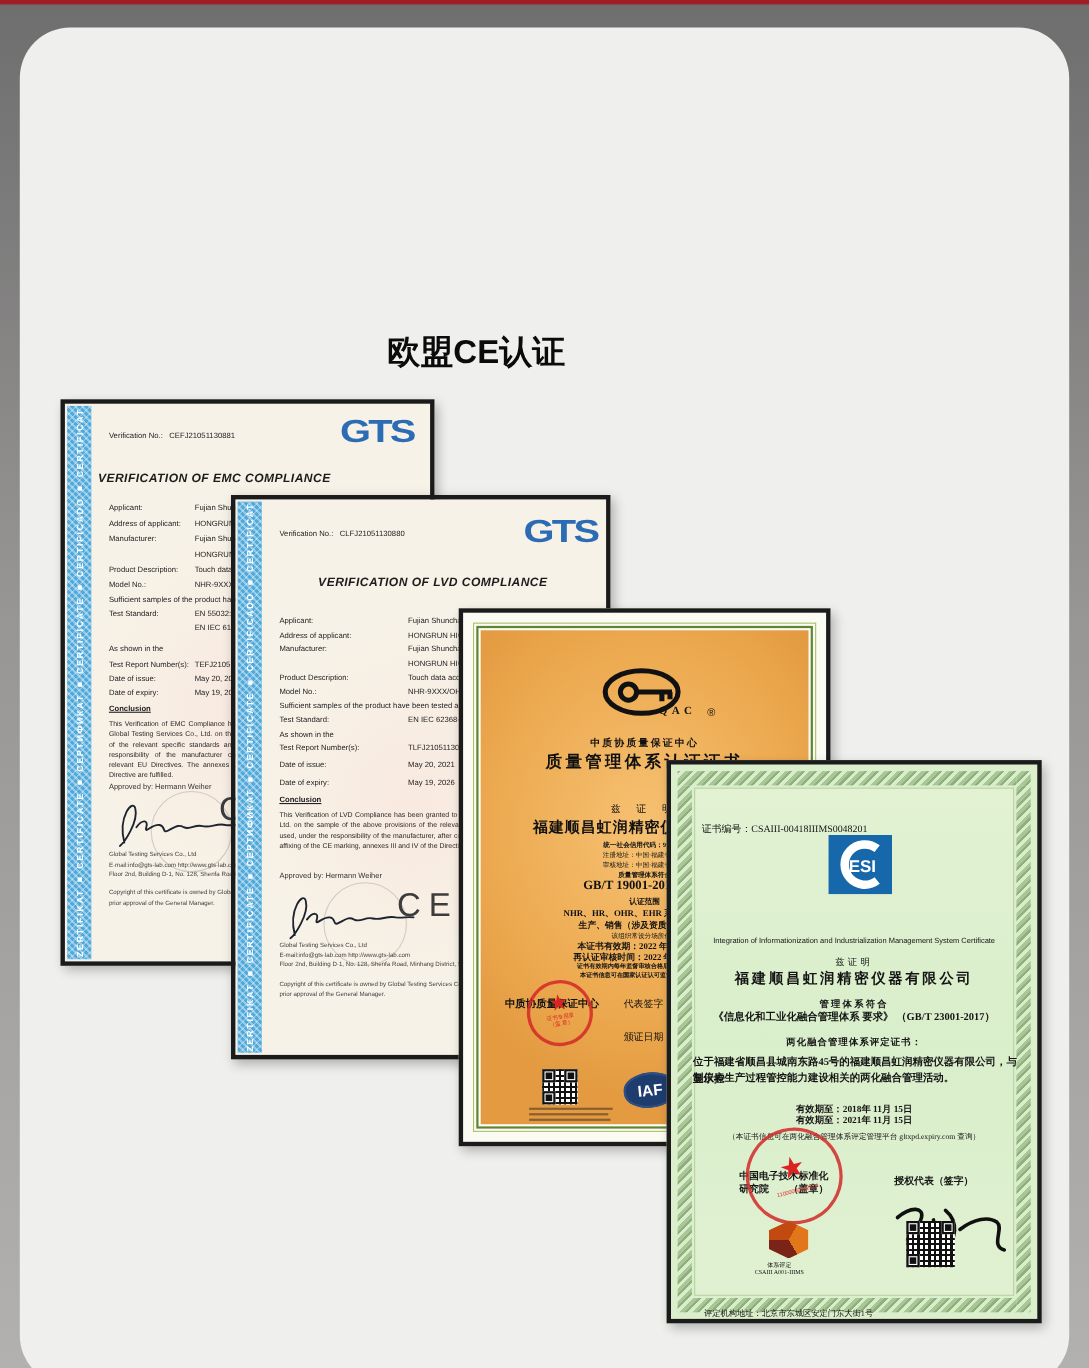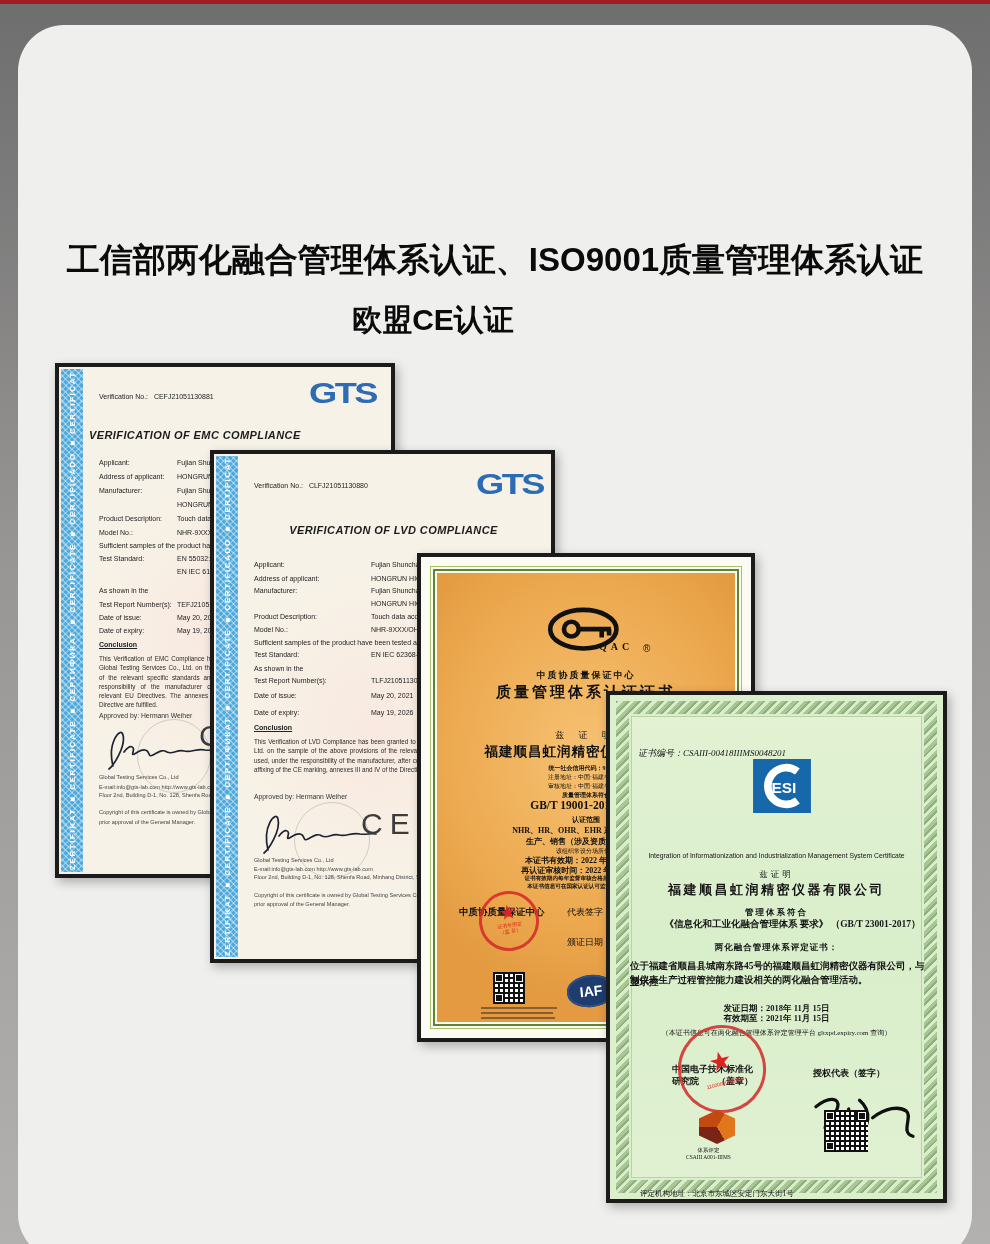--- a/index.html
+++ b/index.html
@@ -75,21 +75,20 @@
       background:conic-gradient(from 30deg,#e2761b 0 120deg,#7a2417 120deg 240deg,#c2490f 240deg 360deg);}
   .sig2 path{fill:none;stroke:#101010;stroke-width:3;stroke-linecap:round;}
 </style>
 </head>
 <body>
 
 <div class="page">
   <div class="abs topbar"></div>
   <div class="abs card"></div>
 
-  <div class="abs page-sub">工信部两化融合管理体系认证、ISO9001质量管理体系认证</div>
   <div class="abs page-sub2">欧盟CE认证</div>
 
   <div class="abs cert gts-cert c1" style="left:55px;top:363px;width:340px;height:515px;z-index:1;">
     <div class="gts-side">
       <span>ZERTIFIKAT ■ CERTIFICATE ■ СЕРТИФИКАТ ■ CERTIFICATE ■ CERTIFICADO ■ CERTIFICAT</span>
     </div>
     <div class="abs gts-verif" style="left:40px;top:26px;">
       <span>Verification No.:</span>&nbsp;&nbsp;
       <span>CEFJ21051130881</span>
     </div>
@@ -290,37 +289,37 @@
     <div class="abs tiny-bar" style="left:60px;top:450px;width:76px;"></div>
     <div class="abs tiny-bar" style="left:60px;top:455px;width:72px;"></div>
     <div class="abs tiny-bar" style="left:60px;top:460px;width:74px;"></div>
     <div class="abs iaf" style="left:146px;top:418px;width:48px;height:32px;transform:rotate(-6deg);font-size:14px;">IAF</div>
   </div>
 
   <div class="abs cert cesi-cert" style="left:606px;top:691px;width:341px;height:512px;z-index:4;">
     <div class="c4-band"></div>
     <div class="c4-inner"></div>
 
-    <div class="c4-text" style="left:28px;top:52px;font-size:9px;font-style:italic;">证书编号：CSAIII-00418IIIMS0048201</div>
+    <div class="c4-text" style="left:28px;top:52px;font-size:9px;">证书编号：CSAIII-00418IIIMS0048201</div>
 
     <svg class="abs" style="left:143px;top:64px;" width="58" height="54" viewBox="0 0 60 56">
       <rect width="60" height="56" fill="#1767ab"></rect>
       <path d="M46,13 A19,19 0 1 0 46,43" fill="none" stroke="#fff" stroke-width="8"></path>
       <text x="32" y="35" font-size="16" font-weight="bold" fill="#fff" text-anchor="middle">ESI</text>
     </svg>
 
     <div class="c4-center" style="top:157px;font-size:6.8px;font-family:'Liberation Sans',sans-serif;">Integration of Informationization and Industrialization Management System Certificate</div>
     <div class="c4-center" style="top:174px;font-size:8.5px;letter-spacing:3px;">兹证明</div>
     <div class="c4-center" style="top:186px;font-size:13px;font-weight:bold;letter-spacing:2.5px;">福建顺昌虹润精密仪器有限公司</div>
     <div class="c4-center" style="top:212px;font-size:8.5px;font-weight:bold;letter-spacing:2px;">管理体系符合</div>
-    <div class="c4-center" style="top:223px;font-size:9.5px;font-weight:bold;padding-left:16px;">《信息化和工业化融合管理体系 要求》 （GB/T 23001-2017）</div>
+    <div class="c4-center" style="top:223px;font-size:9.5px;font-weight:bold;">《信息化和工业化融合管理体系 要求》 （GB/T 23001-2017）</div>
     <div class="c4-center" style="top:247px;font-size:8.5px;font-weight:bold;letter-spacing:1px;">两化融合管理体系评定证书：</div>
     <div class="c4-text" style="left:20px;top:263px;width:302px;font-size:9.5px;font-weight:bold;white-space:normal;line-height:16px;">位于福建省顺昌县城南东路45号的福建顺昌虹润精密仪器有限公司，与显示控</div>
     <div class="c4-text" style="left:20px;top:279px;font-size:9.5px;font-weight:bold;">制仪表生产过程管控能力建设相关的两化融合管理活动。</div>
-    <div class="c4-center" style="top:308px;font-size:8.5px;font-weight:bold;">发证日期：2018年 11月 15日</div>
+    <div class="c4-center" style="top:308px;font-size:8.5px;font-weight:bold;">有效期至：2018年 11月 15日</div>
     <div class="c4-center" style="top:318px;font-size:8.5px;font-weight:bold;">有效期至：2021年 11月 15日</div>
     <div class="c4-center" style="top:333px;font-size:7px;">（本证书信息可在两化融合管理体系评定管理平台 gltxpd.expiry.com 查询）</div>
 
     <div class="c4-text" style="left:62px;top:368px;font-size:9px;font-weight:bold;">中国电子技术标准化</div>
     <div class="c4-text" style="left:62px;top:380px;font-size:9px;font-weight:bold;">研究院　　（盖章）</div>
     <div class="c4-text" style="left:203px;top:372px;font-size:9px;font-weight:bold;">授权代表（签字）</div>
 
     <div class="abs stamp" style="left:68px;top:330px;width:82px;height:82px;transform:rotate(-14deg);border-width:3px;">
       <div class="star" style="margin-top:20px;font-size:26px;">★</div>
       <div class="st-txt" style="margin-top:6px;">11000000082874</div>

